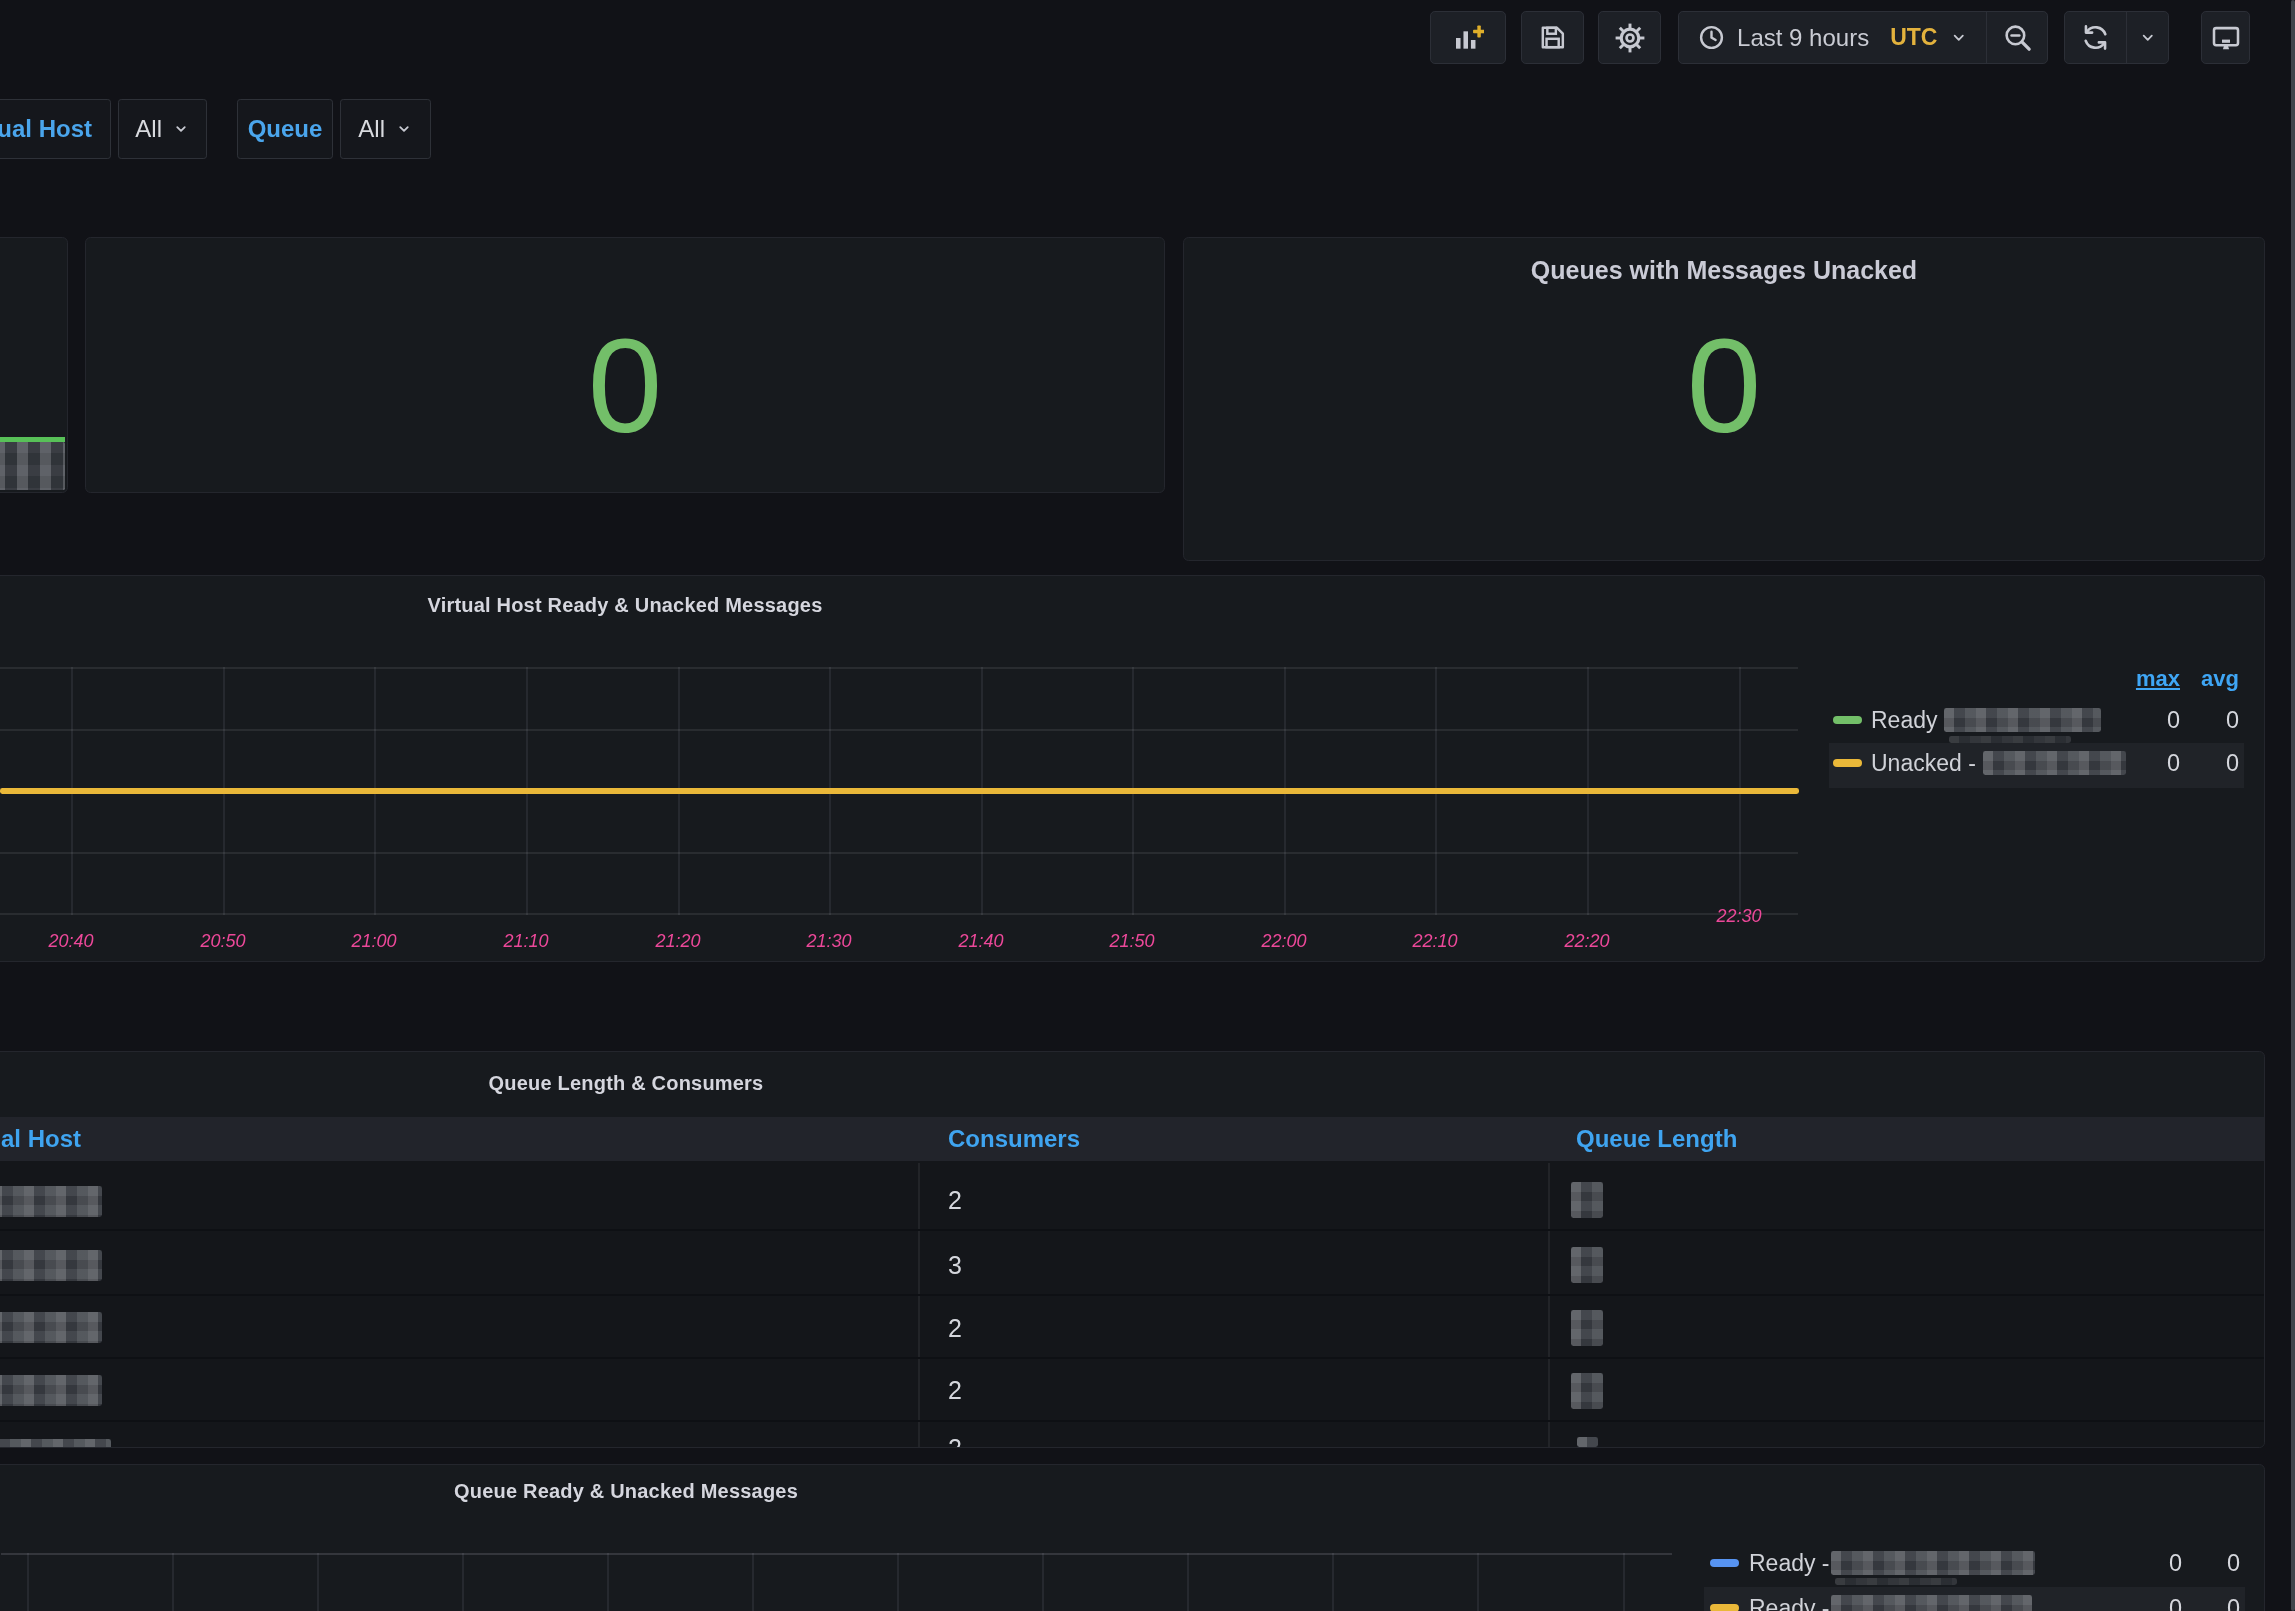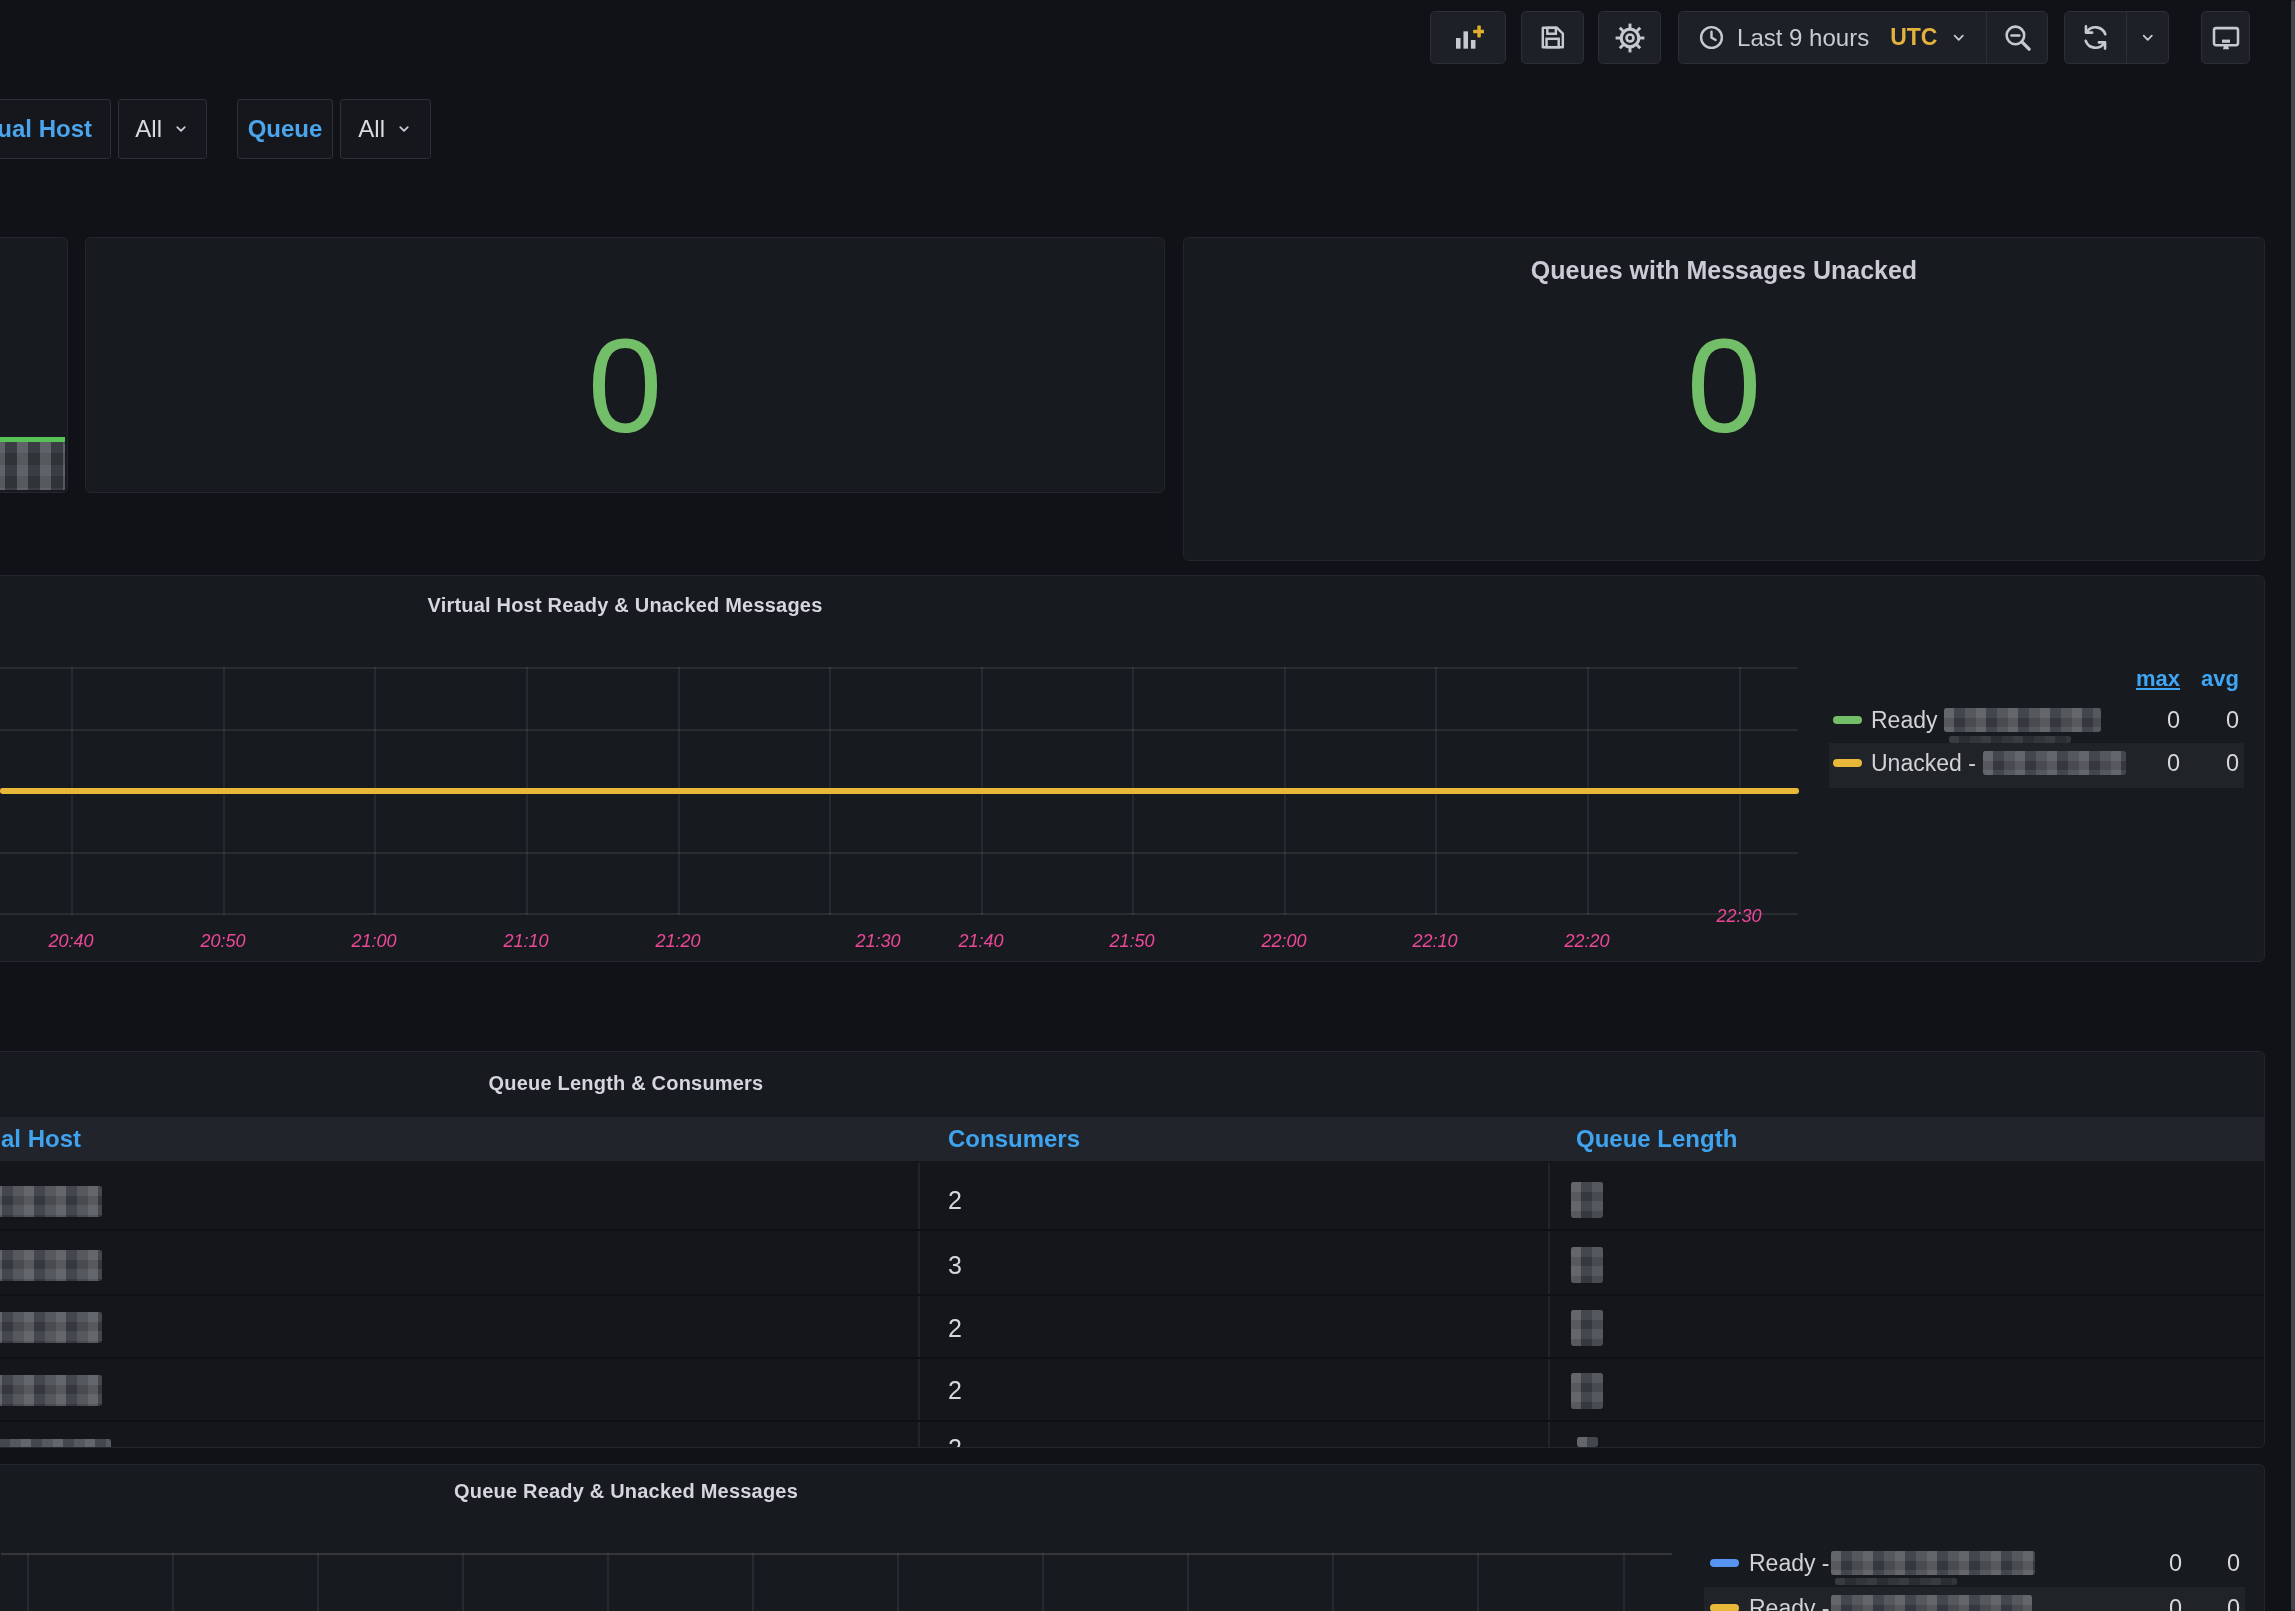--- a/index.html
+++ b/index.html
@@ -248,21 +248,21 @@
 <div class="vline" style="left:1587px;top:667px;height:248px;"></div>
 <div class="vline" style="left:1739px;top:667px;height:248px;"></div>
 
 <div class="series-line" style="left:0;width:1799px;top:788px;"></div>
 
 <div class="tick" style="left:71px;top:931px;">20:40</div>
 <div class="tick" style="left:223px;top:931px;">20:50</div>
 <div class="tick" style="left:374px;top:931px;">21:00</div>
 <div class="tick" style="left:526px;top:931px;">21:10</div>
 <div class="tick" style="left:678px;top:931px;">21:20</div>
-<div class="tick" style="left:878px;top:931px;">21:30</div>
+<div class="tick" style="left:829px;top:931px;">21:30</div>
 <div class="tick" style="left:981px;top:931px;">21:40</div>
 <div class="tick" style="left:1132px;top:931px;">21:50</div>
 <div class="tick" style="left:1284px;top:931px;">22:00</div>
 <div class="tick" style="left:1435px;top:931px;">22:10</div>
 <div class="tick" style="left:1587px;top:931px;">22:20</div>
 <div class="tick" style="left:1739px;top:906px;">22:30</div>
 
 <div class="lgh" style="left:2107px;width:73px;top:666px;text-decoration:underline;">max</div>
 <div class="lgh" style="left:2189px;width:50px;top:666px;">avg</div>
 

